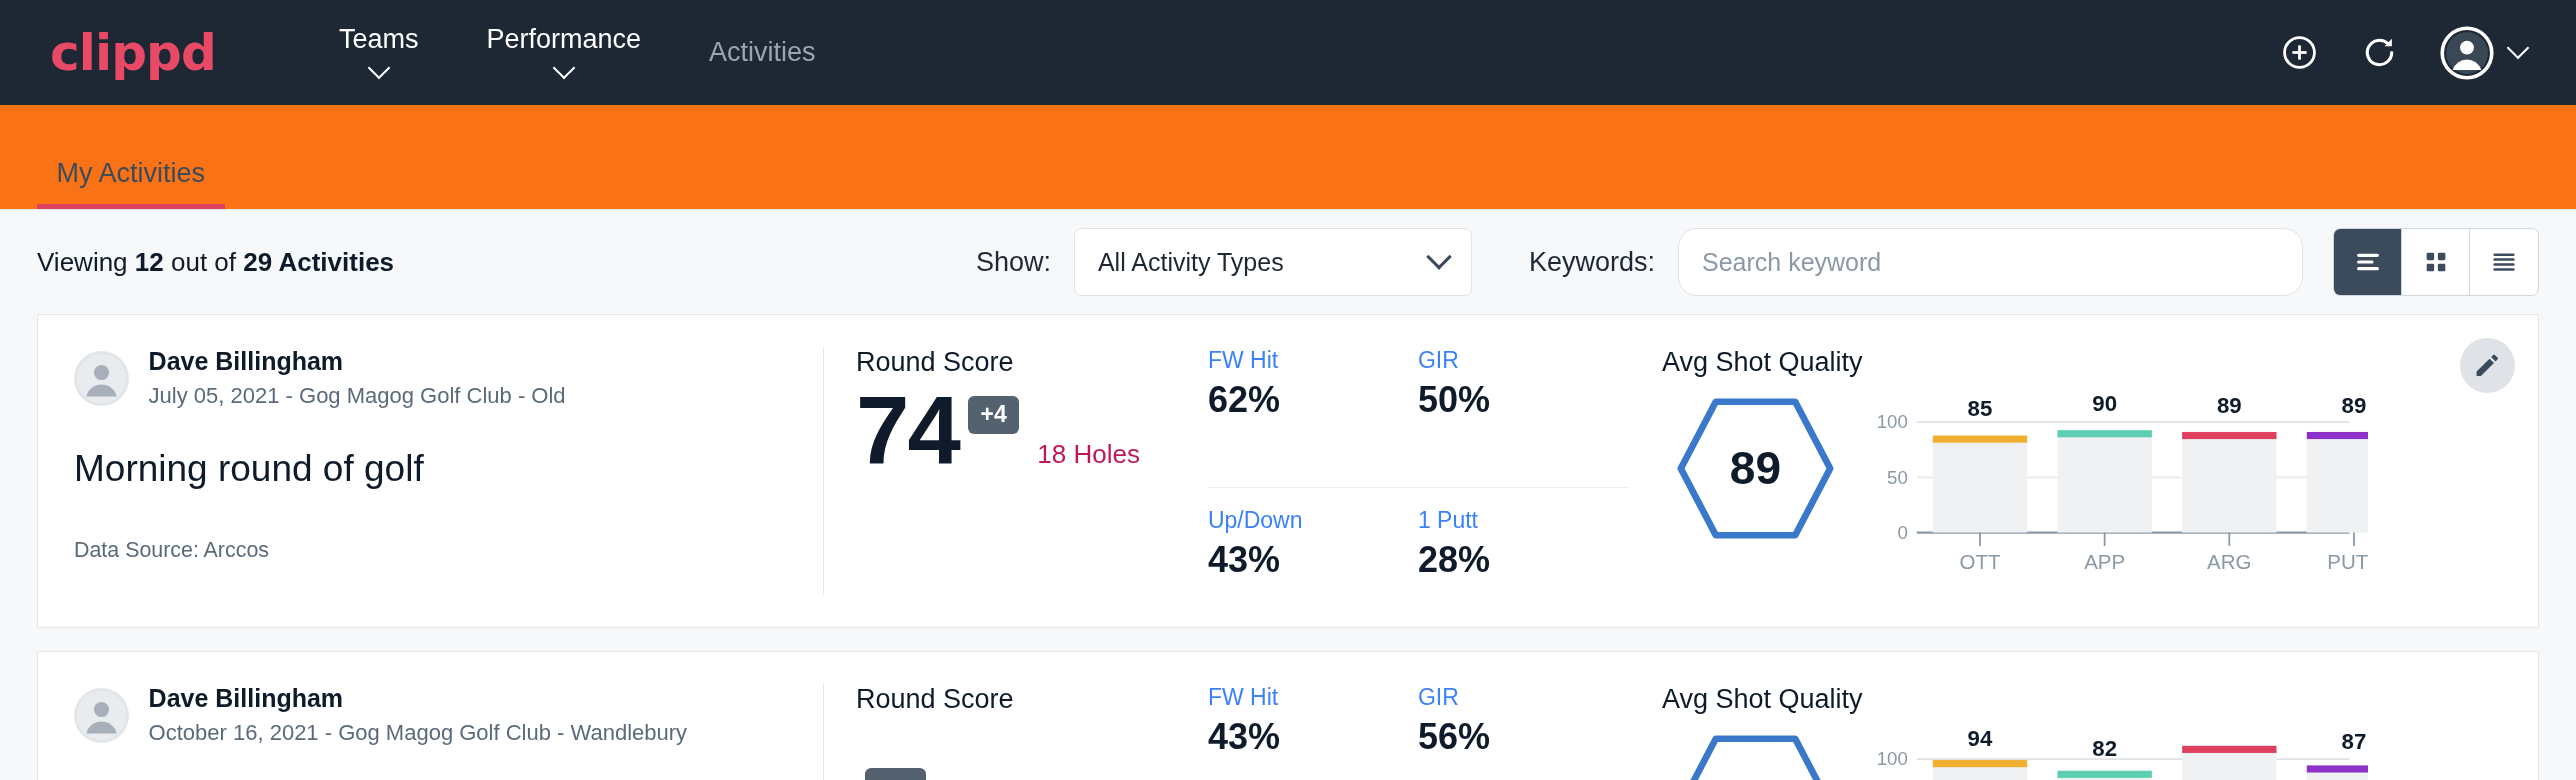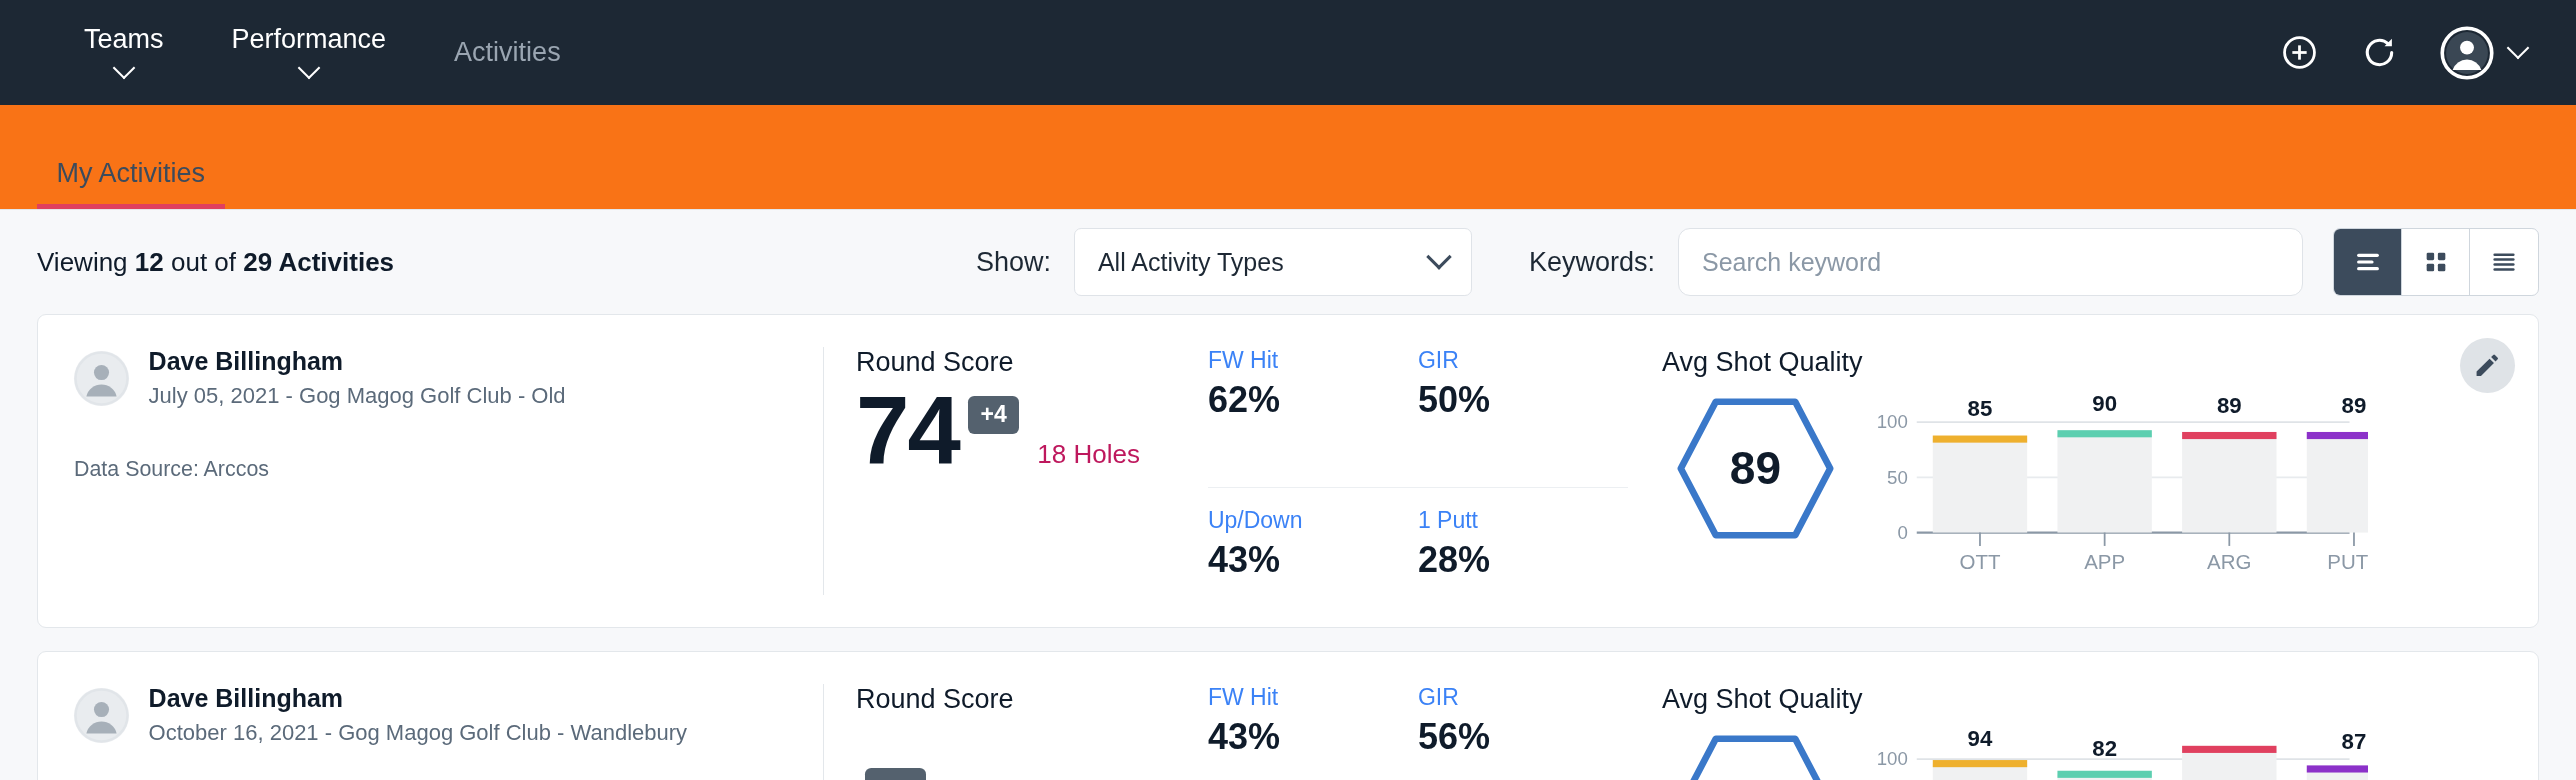--- a/index.html
+++ b/index.html
@@ -94,41 +94,41 @@
     padding: 0 23px; font-size: 25px; color: #1d2834; cursor: pointer;
   }
   .select .chev2 {
     width: 18px; height: 18px;
     border-right: 3.6px solid #3c4b5c; border-bottom: 3.6px solid #3c4b5c;
     transform: rotate(45deg) translate(-3.6px,-3.6px);
   }
   .kw-label { font-size: 27px; color: #1d2834; margin: 0 23px 0 57px; }
   .search {
     width: 625px; height: 68px; background: #fff;
-    border: 0.9px solid #dfe3e8; border-radius: 12px;
+    border: 0.9px solid #dfe3e8; border-radius: 19px;
     padding: 0 23px; font-size: 25px; color: #1d2834;
     font-family: "Liberation Sans", sans-serif;
   }
   .search::placeholder { color: #8b98a6; }
 
   .viewtoggle {
     margin-left: 30px; display: flex;
     border: 0.9px solid #cfd6dd; border-radius: 7.1px; overflow: hidden;
     height: 68px; background: #fff;
   }
   .vt {
     width: 68px; display: flex; align-items: center; justify-content: center;
     cursor: pointer; border-right: 0.9px solid #cfd6dd;
   }
   .vt:last-child { border-right: none; }
   .vt.active { background: #3c4b5c; }
 
   
   .card {
-    background: #fff; border: 0.9px solid #e3e7eb; border-radius: 9px;
+    background: #fff; border: 0.9px solid #e3e7eb; border-radius: 1px;
     margin-bottom: 23px; display: flex; position: relative;
     height: 314px;
   }
   .card-left { width: 785px; padding: 32px 36px 0 36px; }
   .usrrow { display: flex; align-items: center; gap: 19.6px; }
   .avatar-sm {
     width: 55px; height: 55px; border-radius: 50%;
     background: #e9ecef; display: flex; align-items: center; justify-content: center;
     flex: none;
   }
@@ -170,20 +170,21 @@
     position: absolute; right: 23px; top: 23px;
     width: 55px; height: 55px; border-radius: 50%;
     background: #dfe3e7; display: flex; align-items: center; justify-content: center;
     cursor: pointer;
   }
 </style>
 </head>
 <body>
 
 <div class="topnav">
+  <div class="logo">clippd</div>
   <div class="navlinks">
     <div class="navitem">
       <span>Teams</span>
       <span class="chev"></span>
     </div>
     <div class="navitem">
       <span>Performance</span>
       <span class="chev"></span>
     </div>
     <div class="navitem muted">
@@ -276,20 +277,21 @@
             <circle cx="12" cy="12" r="11.3" fill="none" stroke="#e1e5e9" stroke-width="1"></circle>
             <circle cx="12" cy="9.4" r="3.3" fill="#a7b0b9"></circle>
             <path d="M5.4 19.8a6.8 6.8 0 0 1 13.2 0z" fill="#a7b0b9"></path>
           </svg>
         </div>
         <div>
           <div class="uname">Dave Billingham</div>
           <div class="udate">July 05, 2021 - Gog Magog Golf Club - Old</div>
         </div>
       </div>
+      <div class="ctitle">Morning round of golf</div>
       <div class="csrc">Data Source: Arccos</div>
     </div>
 
     <div class="card-sep"></div>
 
     <div class="card-score">
       <div class="sec-title">Round Score</div>
       <div class="scorerow">
         <div class="bignum">74</div>
         <div class="badge">+4</div>

